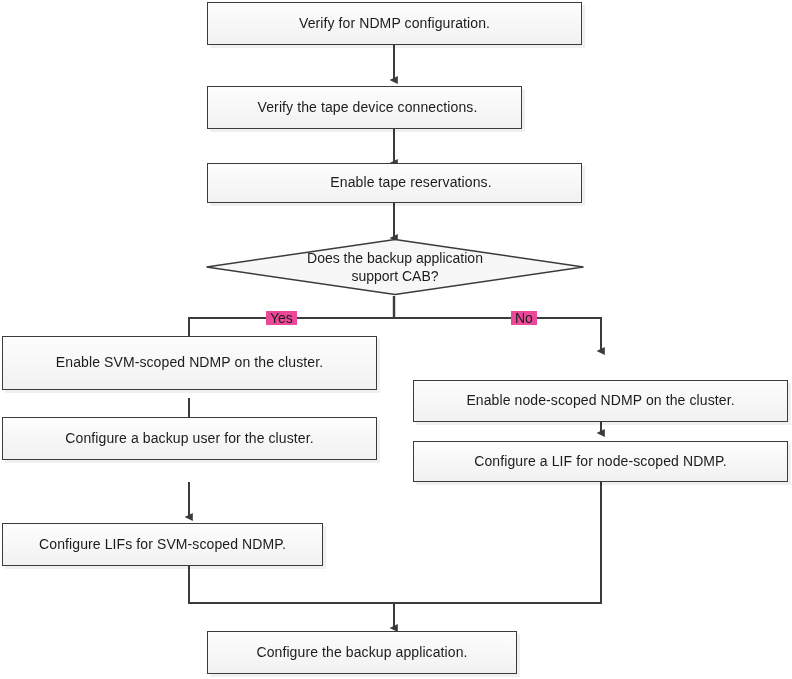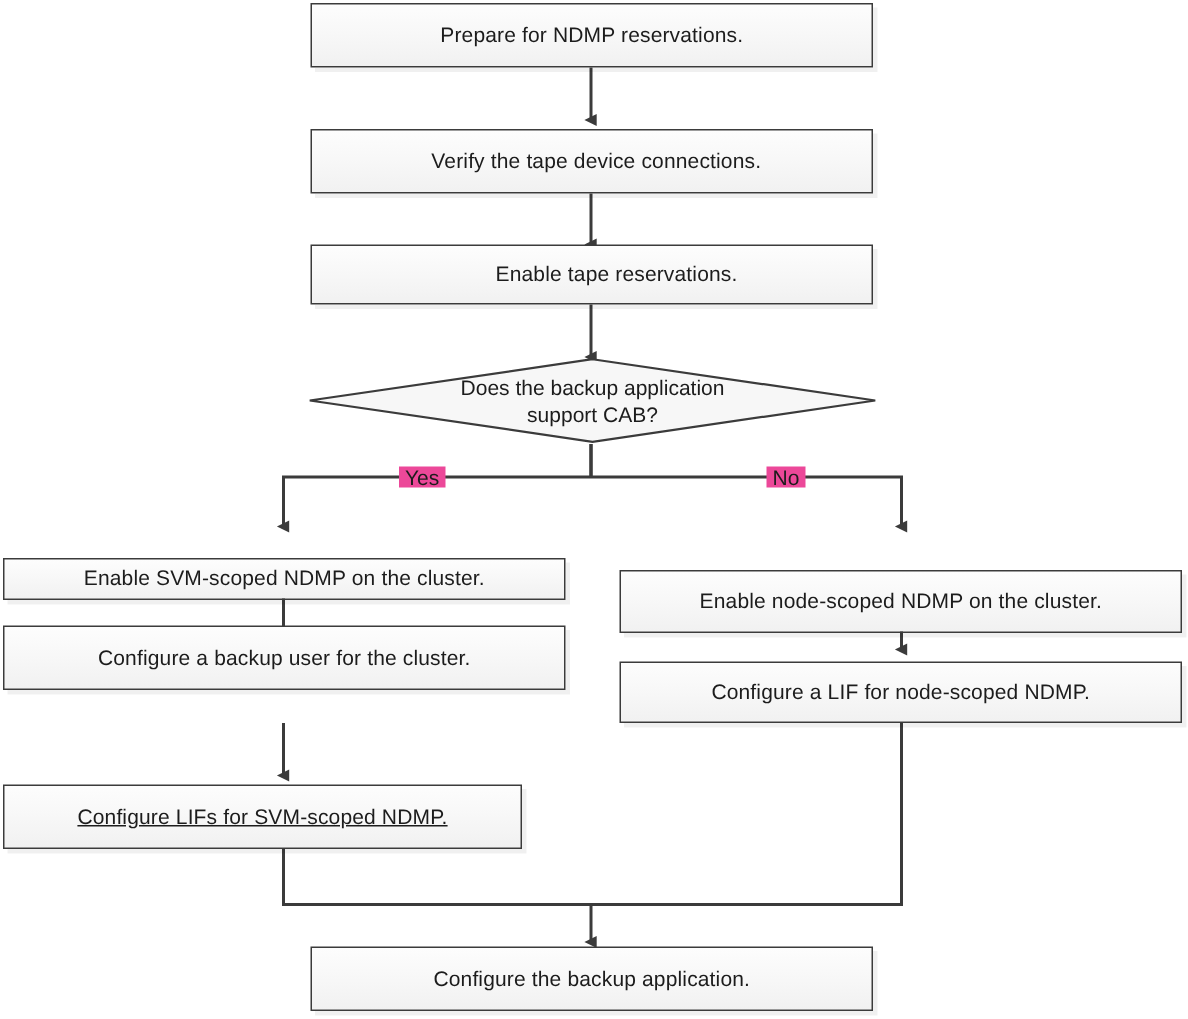--- a/index.html
+++ b/index.html
@@ -109,24 +109,24 @@
     <line x1="189" y1="566" x2="189" y2="603" stroke="#3b3b3b" stroke-width="2"></line>
 
     <line x1="601" y1="482" x2="601" y2="603" stroke="#3b3b3b" stroke-width="2"></line>
 
     <line x1="188" y1="603" x2="602" y2="603" stroke="#3b3b3b" stroke-width="2"></line>
 
     <line x1="394" y1="603" x2="394" y2="628" stroke="#3b3b3b" stroke-width="2" marker-end="url(#arrowhead)"></line>
   </svg>
 
   <div class="node" style="left:207px; top:2px; width:375px; height:43px;">
-    <span>Prepare for NDMP reservations.</span>
+    <span>Verify for NDMP configuration.</span>
   </div>
 
-  <div class="node" style="left:207px; top:86px; width:375px; height:43px;padding-left:16px;">
+  <div class="node" style="left:207px; top:86px; width:315px; height:43px;padding-left:16px;">
     <span>Verify the tape device connections.</span>
   </div>
 
   <div class="node" style="left:207px; top:163px; width:375px; height:40px;padding-left:43px;">
     <span>Enable tape reservations.</span>
   </div>
 
   <div class="diamond-wrap" style="left:205px; top:238px; width:380px; height:58px;text-decoration:underline;">
     <svg width="380" height="58" viewBox="0 0 380 58" xmlns="http://www.w3.org/2000/svg">
       <polygon points="190,1.5 378.5,29 190,56.5 1.5,29" fill="#f7f7f7" stroke="#3b3b3b" stroke-width="1.5"></polygon>
@@ -135,37 +135,37 @@
       <div>
         <div>Does the backup application</div>
         <div>support CAB?</div>
       </div>
     </div>
   </div>
 
   <div class="edge-label" style="left:266px; top:311px;">Yes</div>
   <div class="edge-label" style="left:491px; top:311px;margin-left:20px;">No</div>
 
-  <div class="node" style="left:2px; top:372px; width:375px; height:28px;">
+  <div class="node" style="left:2px; top:336px; width:375px; height:54px;">
     <span>Enable SVM-scoped NDMP on the cluster.</span>
   </div>
 
   <div class="node" style="left:413px; top:356px; width:375px; height:42px;margin-top:24px;">
     <span>Enable node-scoped NDMP on the cluster.</span>
   </div>
 
   <div class="node" style="left:2px; top:417px; width:375px; height:43px;">
     <span>Configure a backup user for the cluster.</span>
   </div>
 
   <div class="node" style="left:413px; top:441px; width:375px; height:41px;">
     <span>Configure a LIF for node-scoped NDMP.</span>
   </div>
 
-  <div class="node" style="left:2px; top:523px; width:346px; height:43px;text-decoration:underline;">
+  <div class="node" style="left:2px; top:523px; width:321px; height:43px;">
     <span>Configure LIFs for SVM-scoped NDMP.</span>
   </div>
 
-  <div class="node" style="left:207px; top:631px; width:375px; height:43px;">
+  <div class="node" style="left:207px; top:631px; width:310px; height:43px;">
     <span>Configure the backup application.</span>
   </div>
 
 </div>
 
 </body></html>

